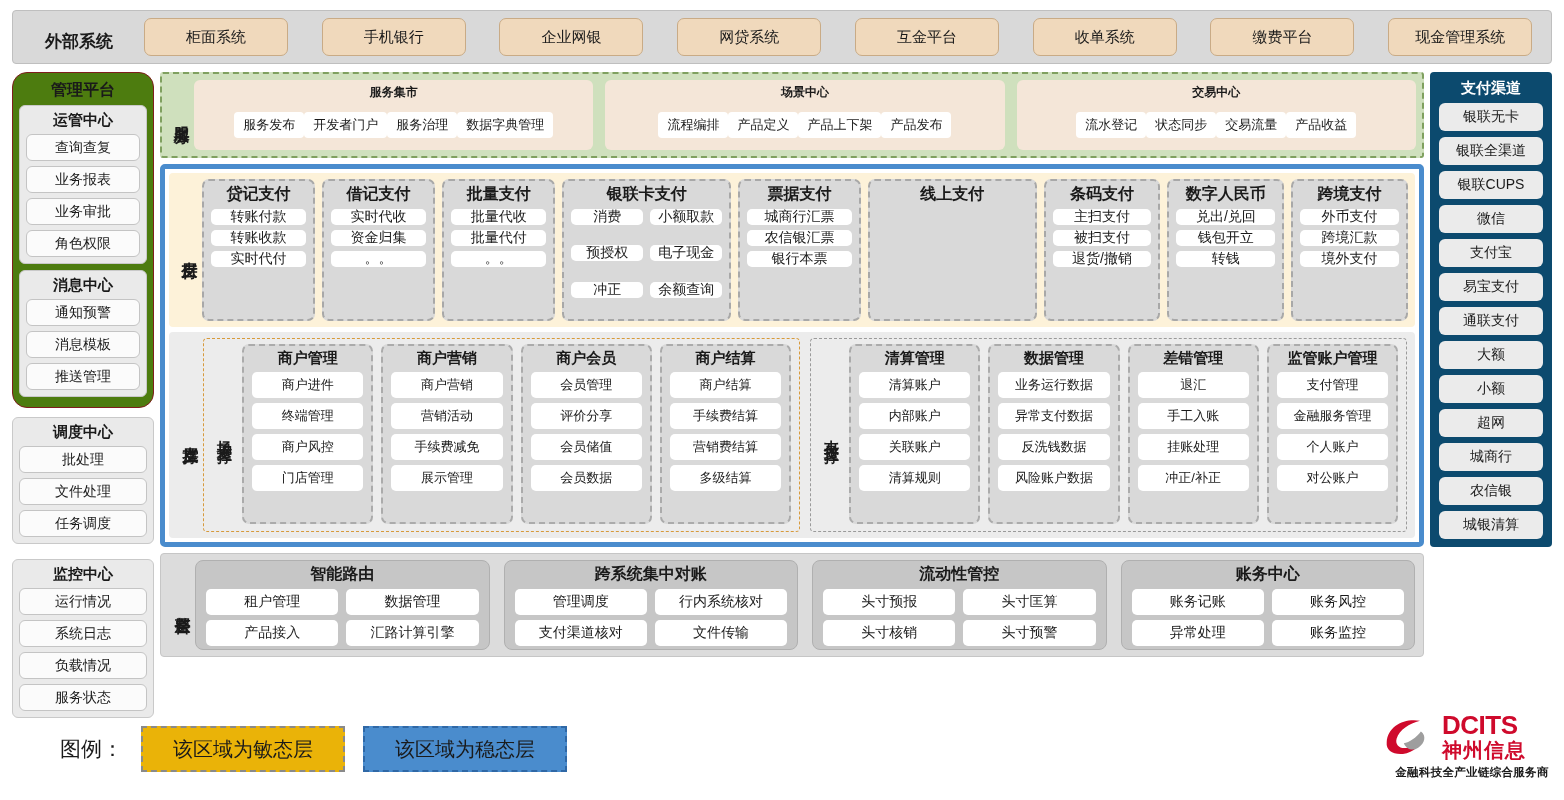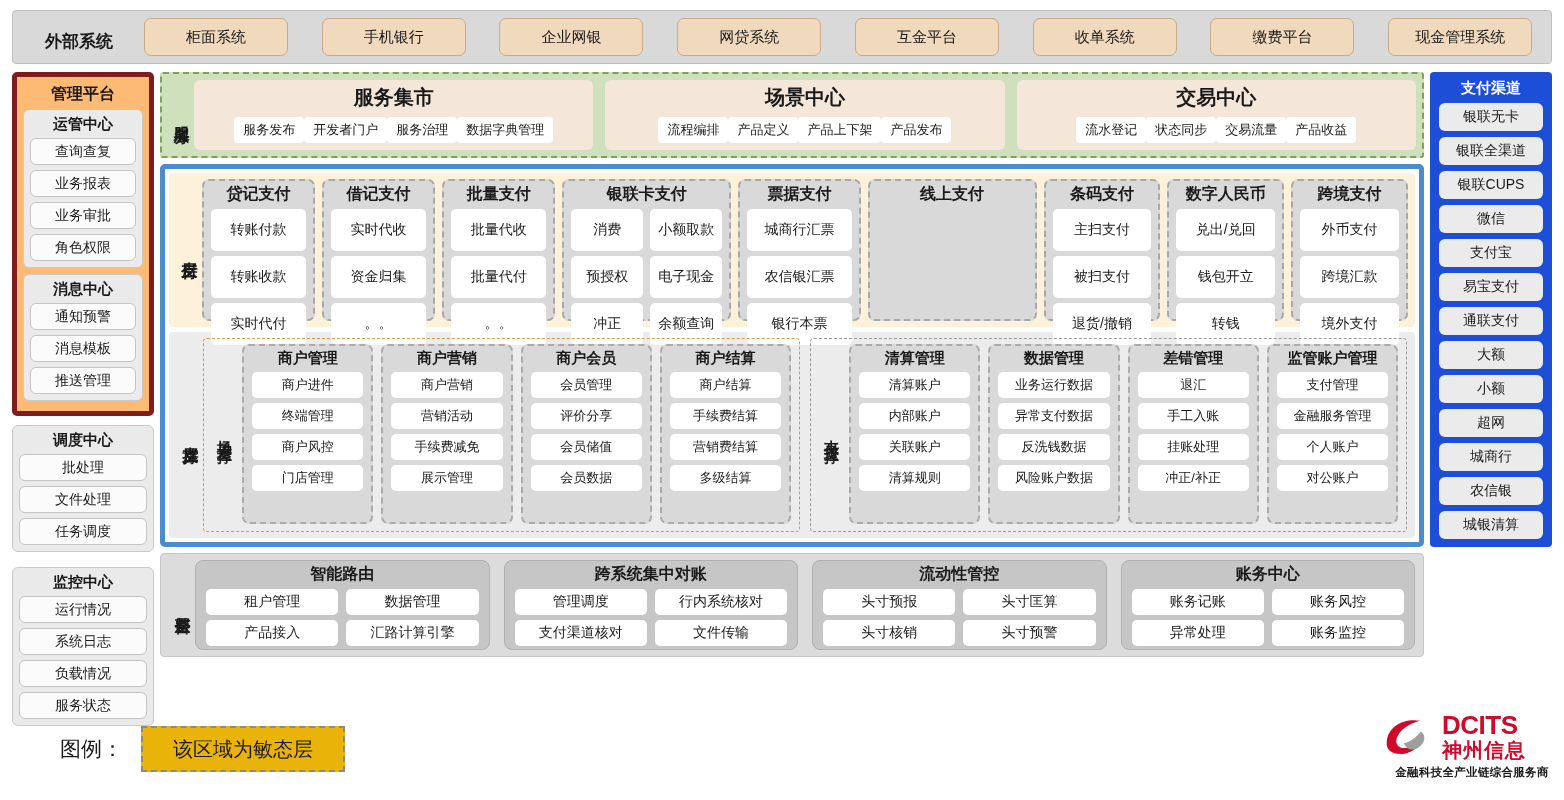--- a/index.html
+++ b/index.html
@@ -21,42 +21,42 @@
   .ext-chip{
     background:#f0d9bc;border:1px solid #c9ab86;border-radius:7px;
     height:36px;min-width:118px;padding:0 12px;
     display:flex;align-items:center;justify-content:center;
     font-size:15px;white-space:nowrap;
   }
 
   
   .left-col{position:absolute;left:12px;top:72px;width:142px;}
   .mgmt-box{
-    background:#fdba74;border:5px solid #7f1d1d;border-radius:5px;
+    background:#4d7c0f;border:1px solid #7f1d1d;border-radius:15px;
     padding:4px 6px 7px 6px;box-sizing:border-box;
   }
   .mgmt-title{font-weight:bold;font-size:16px;text-align:center;padding:3px 0 4px;}
   .sub-box{
     background:#eaeaea;border:1px solid #c9c9c9;border-radius:6px;
     padding:2px 6px 6px 6px;margin-bottom:6px;
   }
   .sub-box:last-child{margin-bottom:3px;}
   .sub-title{font-weight:bold;font-size:15px;text-align:center;padding:3px 0 4px;}
   .pill{
     background:#fbfbfb;border:1px solid #c4c4c4;border-radius:6px;
     height:25px;display:flex;align-items:center;justify-content:center;
     font-size:14px;margin-bottom:5px;
   }
   .pill:last-child{margin-bottom:0;}
   .gap8{height:9px;}
 
   
   .right-col{
     position:absolute;left:1430px;top:72px;width:122px;
-    background:#1d4ed8;border-radius:4px;padding:4px 9px 8px 9px;box-sizing:border-box;
+    background:#0c4a6e;border-radius:4px;padding:4px 9px 8px 9px;box-sizing:border-box;
   }
   .right-title{color:#ffffff;font-weight:bold;font-size:15px;text-align:center;padding:3px 0 5px;}
   .chan{
     background:#ebebeb;border-radius:6px;height:28px;
     display:flex;align-items:center;justify-content:center;
     font-size:14px;margin-bottom:6px;
   }
   .chan:last-child{margin-bottom:0;}
 
   
@@ -71,49 +71,49 @@
   .vlabel{
     width:26px;flex:none;display:flex;align-items:center;justify-content:center;
     font-weight:bold;font-size:16px;line-height:1.06;text-align:center;
     writing-mode:vertical-rl;letter-spacing:1px;
   }
   .svc-groups{display:flex;flex:1;gap:12px;}
   .svc-card{
     flex:1;background:#f4e6d8;border-radius:6px;padding:3px 10px 6px;
     box-sizing:border-box;display:flex;flex-direction:column;
   }
-  .svc-card-title{font-weight:bold;font-size:20px;text-align:center;padding:1px 0 4px;}
+  .svc-card-title{font-weight:bold;font-size:12px;text-align:center;padding:1px 0 4px;}
   .svc-row{display:flex;justify-content:center;flex:1;align-items:center;}
   .mini{
     background:#ffffff;border-radius:4px;height:26px;padding:0 9px;
     display:flex;align-items:center;justify-content:center;font-size:13px;white-space:nowrap;
   }
 
   
   .stable{
     margin-top:6px;background:#ffffff;border:5px solid #4a8ccd;border-radius:5px;
     box-shadow:0 0 0 2px #ffffff inset;padding:0;box-sizing:border-box;
   }
   .stable-inner{padding:4px;}
 
   
   .pay-layer{
     background:#fdf2d9;border-radius:4px;display:flex;align-items:stretch;
     padding:6px 7px;box-sizing:border-box;height:154px;
   }
-  .pay-groups{display:flex;flex:1;gap:7px;justify-content:flex-end;}
+  .pay-groups{display:flex;flex:1;gap:7px;}
   .pay-card{
     background:#d9d9d9;border:2px dashed #a8a8a8;border-radius:7px;
     padding:2px 7px 6px;box-sizing:border-box;display:flex;flex-direction:column;
   }
   .pay-card-title{font-weight:bold;font-size:16px;text-align:center;padding:1px 0 4px;white-space:nowrap;}
   .pay-items{display:flex;flex-direction:column;gap:5px;flex:1;}
   .pay-items.two{display:grid;grid-template-columns:1fr 1fr;gap:5px 7px;}
   .pitem{
-    background:#ffffff;border-radius:5px;height:42px;
+    background:#ffffff;border-radius:5px;height:16px;
     display:flex;align-items:center;justify-content:center;font-size:14px;white-space:nowrap;
     padding:0 6px;
   }
 
   
   .sup-layer{
     margin-top:5px;background:#ececec;border-radius:4px;
     display:flex;align-items:stretch;padding:6px 8px;box-sizing:border-box;height:206px;
   }
   .sup-zones{display:flex;flex:1;gap:10px;}
@@ -495,20 +495,21 @@
             </div>
           </div>
         </div>
     </div>
 
   </div>
 
   <div class="legend">
     <div class="legend-label">图例：</div>
     <div class="lg-chip lg-agile">该区域为敏态层</div>
+    <div class="lg-chip lg-stable">该区域为稳态层</div>
   </div>
 
   <div class="logo">
     <div class="logo-row">
       <svg class="logo-mark" viewBox="0 0 60 46">
         <path d="M3 30 C4 12 22 3 40 6 C28 9 17 16 14 26 C12 33 18 38 26 36 C34 34 40 28 44 22 C42 32 33 42 21 43 C10 44 2 39 3 30 Z" fill="#cf0a2c"></path>
         <path d="M22 31 C28 30 36 25 41 18 C47 22 46 31 38 36 C32 40 25 38 22 31 Z" fill="#9e9e9e"></path>
       </svg>
       <div class="logo-txt">
         <div class="logo-en">DCITS</div>

